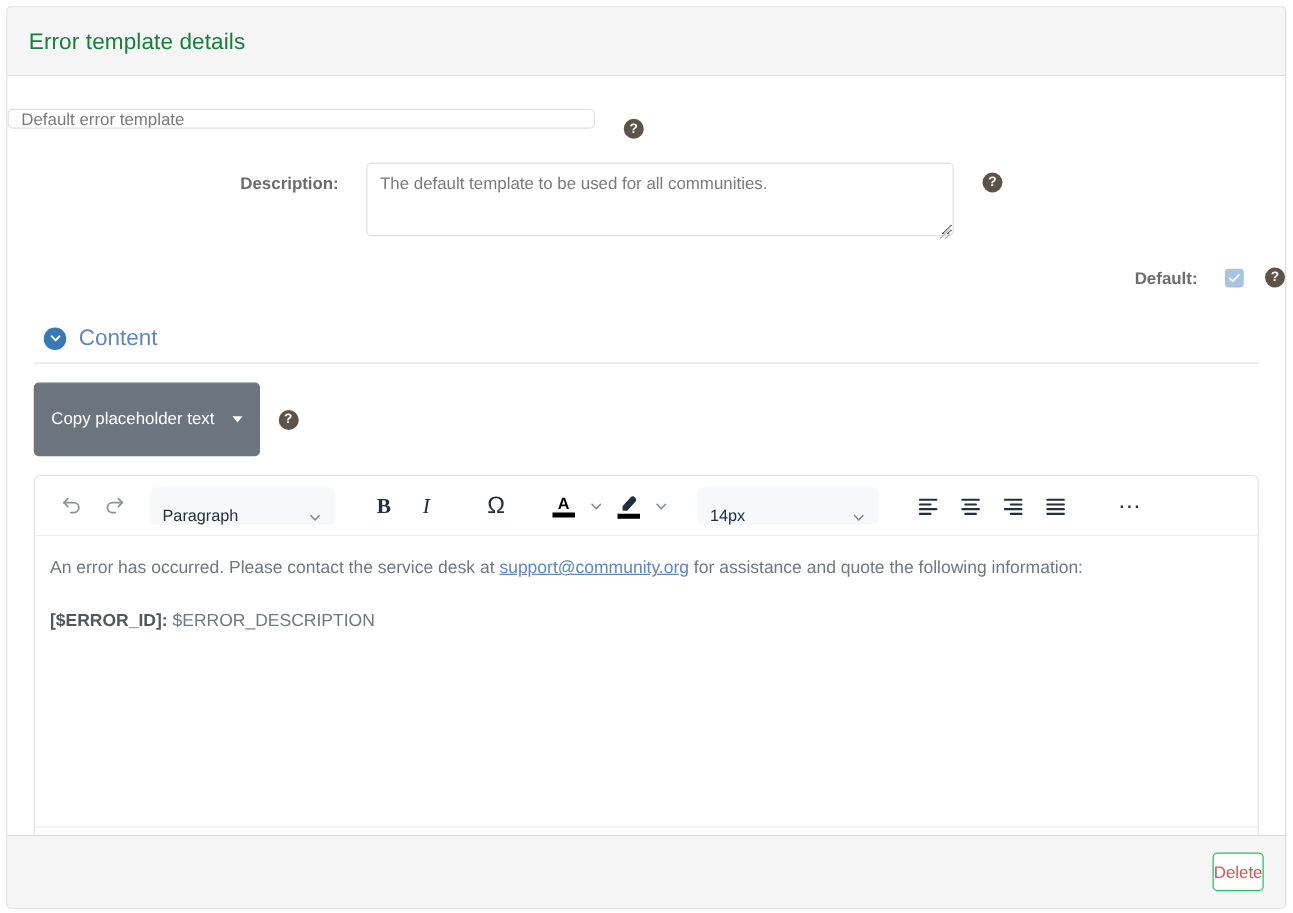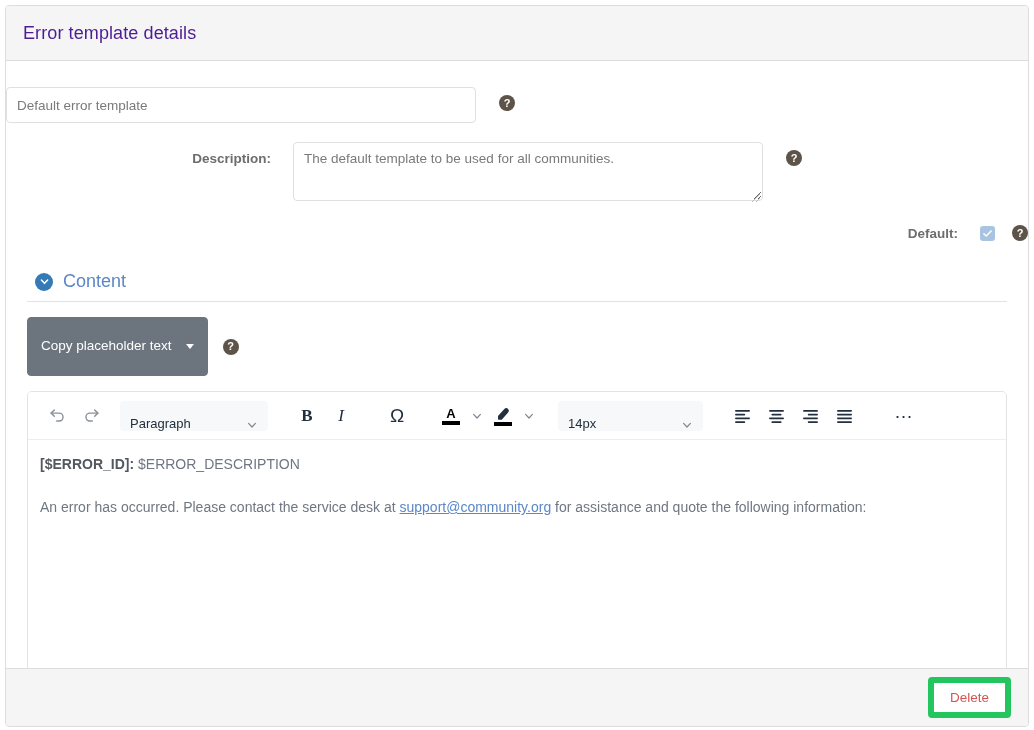--- a/index.html
+++ b/index.html
@@ -42,21 +42,21 @@
     box-sizing: border-box;
     background: #f5f5f5;
     border-bottom: 1px solid #dddddd;
     border-radius: 3px 3px 0 0;
     display: flex;
     align-items: center;
     padding-left: 17px;
   }
   .card-header-title {
     font-size: 18px;
-    color: #4c1d95;
+    color: #15803d;
     font-weight: normal;
     letter-spacing: .1px;
   }
 
   .card-body {
     flex: 1;
     box-sizing: border-box;
     padding: 0;
     background: #ffffff;
     overflow: hidden;
@@ -79,21 +79,21 @@
     line-height: 1.2;
   }
   .form-control-wrap {
     display: flex;
     align-items: flex-start;
     gap: 23px;
   }
 
   .text-input {
     width: 470px;
-    height: 36px;
+    height: 16px;
     box-sizing: border-box;
     border: 1px solid #e0e0e0;
     border-radius: 4px;
     padding: 4px 10px;
     font-size: 13.5px;
     color: #7a7a7a;
     font-family: "Liberation Sans", sans-serif;
     background: #fff;
     outline: none;
   }
@@ -192,25 +192,25 @@
   .caret {
     width: 0; height: 0;
     border-left: 4px solid transparent;
     border-right: 4px solid transparent;
     border-top: 5px solid #ffffff;
     display: inline-block;
   }
   .btn-danger-outline {
     background: #ffffff;
     color: #d9534f;
-    border: 6px solid #22c55e;
+    border: 1px solid #22c55e;
     border-radius: 4px;
     font-size: 13.5px;
     font-family: "Liberation Sans", sans-serif;
-    padding: 7px 16px;
+    padding: 7px 0;
     cursor: pointer;
     text-align: center;
   }
 
   
   .editor {
     margin: 0 21px;
     border: 1px solid #e3e3e3;
     border-radius: 5px;
     background: #ffffff;
@@ -471,24 +471,24 @@
             </svg>
           </span>
 
           <span class="tb-gap" style="width:26px;"></span>
 
           <span class="tb-btn" style="font-size:19px; letter-spacing:1px; padding-bottom:7px;">…</span>
         </div>
 
         <div class="editor-content">
           <p>
-            <strong>[$ERROR_ID]:</strong><span> $ERROR_DESCRIPTION</span>
+            <span>An error has occurred. Please contact the service desk at </span><a href="#">support@community.org</a><span> for assistance and quote the following information:</span>
           </p>
           <p>
-            <span>An error has occurred. Please contact the service desk at </span><a href="#">support@community.org</a><span> for assistance and quote the following information:</span>
+            <strong>[$ERROR_ID]:</strong><span> $ERROR_DESCRIPTION</span>
           </p>
         </div>
 
         <div class="editor-status">
           <span>p</span>
           <svg class="resize-grip" viewBox="0 0 14 14">
             <path d="M12 4 L4 12 M12 8 L8 12" stroke="#b9b9b9" stroke-width="1" fill="none"></path>
           </svg>
         </div>
       </div>

